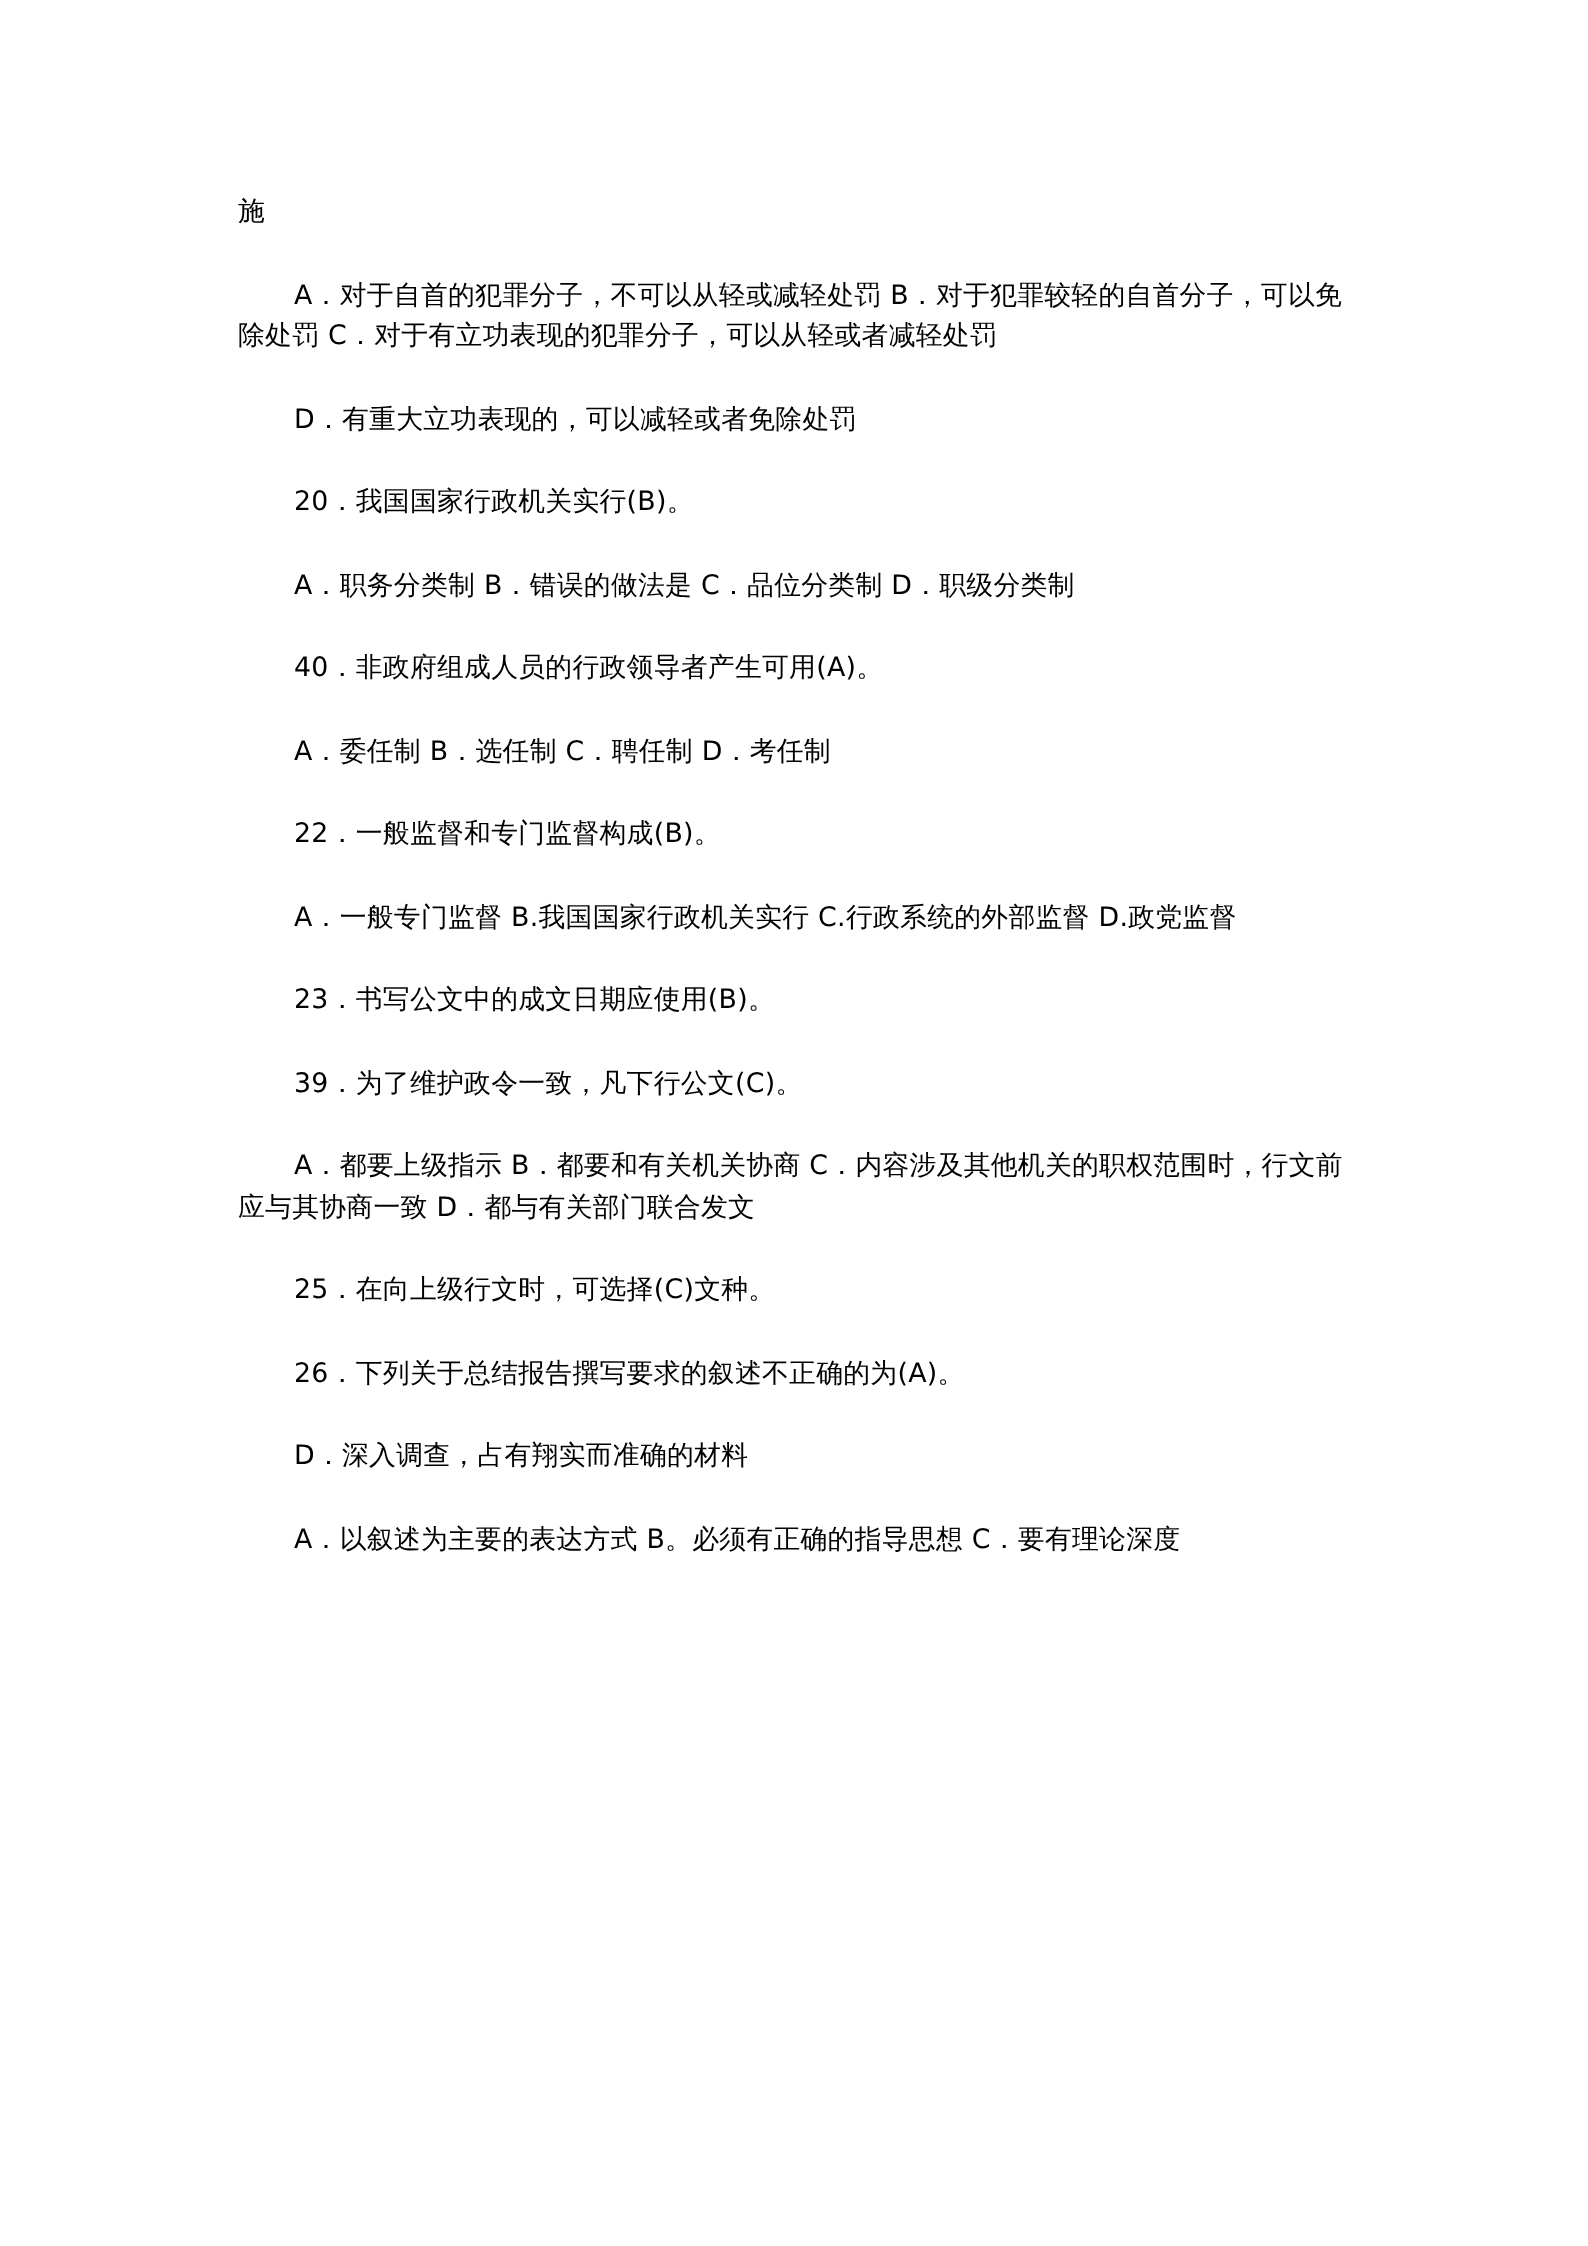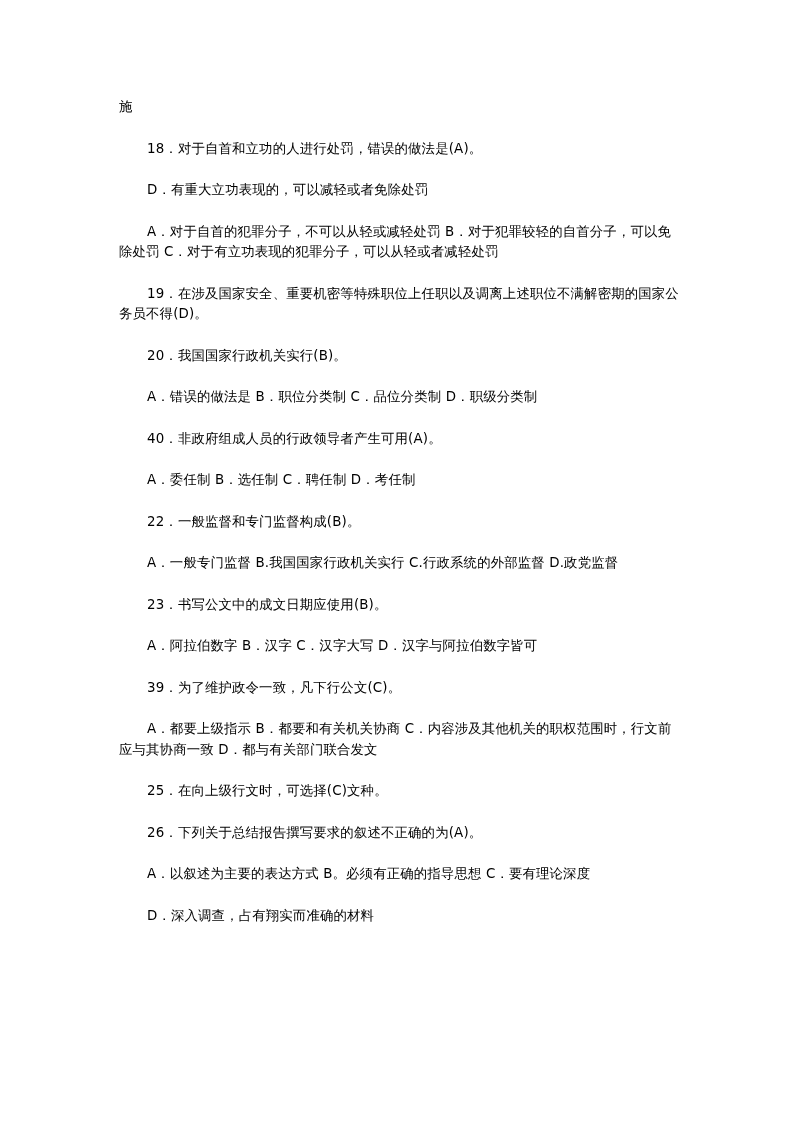--- a/index.html
+++ b/index.html
@@ -7,31 +7,28 @@
       font-family: "DejaVu Sans", "Liberation Sans", sans-serif; color: #000; }
     .page { position: absolute; left: 119px; top: 97px; width: 562px; }
     .p { font-size: 13.4px; line-height: 20.5px; margin: 0 0 21px 0; letter-spacing: 0.15px; }
     .p.indent { text-indent: 28px; }
   </style>
 </head>
 <body>
 
 <div class="page">
   <p class="p">施</p>
-  <p class="p indent">18．对于自首和立功的人进行处罚，错误的做法是(A)。</p>
+  <p class="p indent">A．对于自首的犯罪分子，不可以从轻或减轻处罚 B．对于犯罪较轻的自首分子，可以免除处罚 C．对于有立功表现的犯罪分子，可以从轻或者减轻处罚</p>
   <p class="p indent">D．有重大立功表现的，可以减轻或者免除处罚</p>
-  <p class="p indent">A．对于自首的犯罪分子，不可以从轻或减轻处罚 B．对于犯罪较轻的自首分子，可以免除处罚 C．对于有立功表现的犯罪分子，可以从轻或者减轻处罚</p>
-  <p class="p indent">19．在涉及国家安全、重要机密等特殊职位上任职以及调离上述职位不满解密期的国家公务员不得(D)。</p>
   <p class="p indent">20．我国国家行政机关实行(B)。</p>
-  <p class="p indent">A．错误的做法是 B．职位分类制 C．品位分类制 D．职级分类制</p>
+  <p class="p indent">A．职务分类制 B．错误的做法是 C．品位分类制 D．职级分类制</p>
   <p class="p indent">40．非政府组成人员的行政领导者产生可用(A)。</p>
   <p class="p indent">A．委任制 B．选任制 C．聘任制 D．考任制</p>
   <p class="p indent">22．一般监督和专门监督构成(B)。</p>
   <p class="p indent">A．一般专门监督 B.我国国家行政机关实行 C.行政系统的外部监督 D.政党监督</p>
   <p class="p indent">23．书写公文中的成文日期应使用(B)。</p>
-  <p class="p indent">A．阿拉伯数字 B．汉字 C．汉字大写 D．汉字与阿拉伯数字皆可</p>
   <p class="p indent">39．为了维护政令一致，凡下行公文(C)。</p>
   <p class="p indent">A．都要上级指示 B．都要和有关机关协商 C．内容涉及其他机关的职权范围时，行文前应与其协商一致 D．都与有关部门联合发文</p>
   <p class="p indent">25．在向上级行文时，可选择(C)文种。</p>
   <p class="p indent">26．下列关于总结报告撰写要求的叙述不正确的为(A)。</p>
+  <p class="p indent">D．深入调查，占有翔实而准确的材料</p>
   <p class="p indent">A．以叙述为主要的表达方式 B。必须有正确的指导思想 C．要有理论深度</p>
-  <p class="p indent">D．深入调查，占有翔实而准确的材料</p>
 </div>
 
 </body></html>

